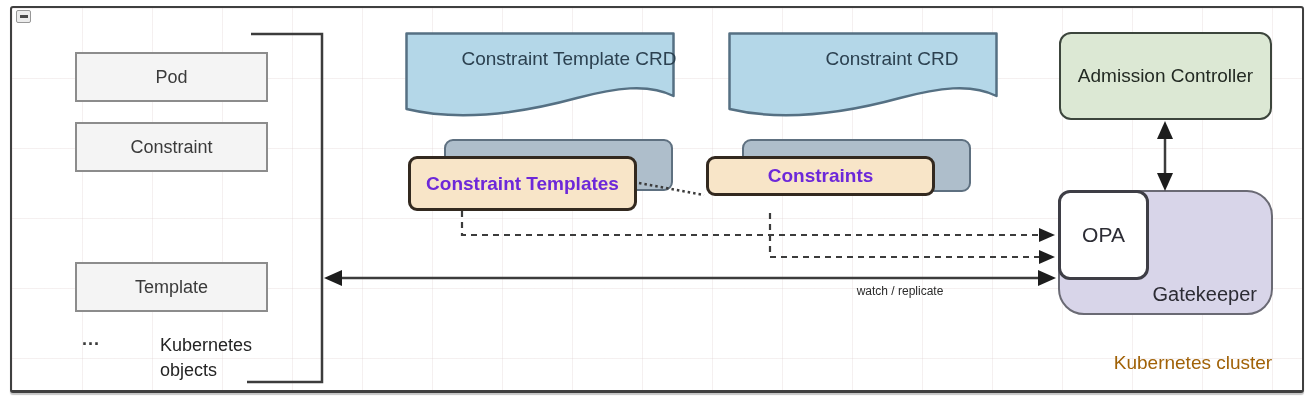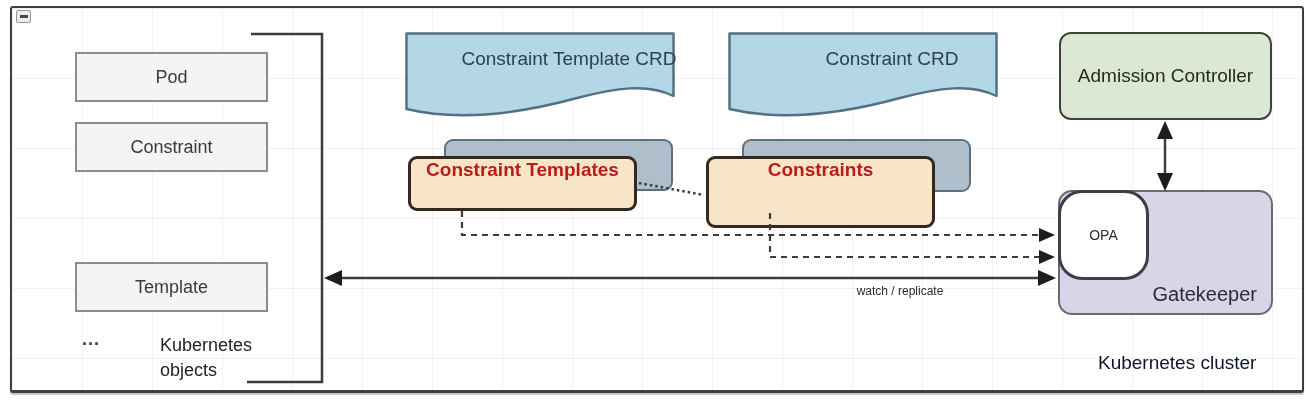--- a/index.html
+++ b/index.html
@@ -44,45 +44,45 @@
 
   
   .stackbox{
     position:absolute;width:229px;box-sizing:border-box;
     background:#aebecb;border:2px solid #5e7080;border-radius:9px;
   }
   
   .resbox{
     position:absolute;width:229px;box-sizing:border-box;
     background:#f8e5c8;border:3px solid #33291f;border-radius:9px;
-    display:flex;justify-content:center;
-    font-size:19px;font-weight:600;color:#b91c1c;
+    display:flex;align-items:center;justify-content:center;
+    font-size:19px;font-weight:600;color:#6d28d9;
   }
 
   
   .admission{
     position:absolute;left:1059px;top:32px;width:213px;height:88px;box-sizing:border-box;
     background:#dce8d4;border:2px solid #3c453c;border-radius:12px;
     display:flex;align-items:center;justify-content:center;
     font-size:19px;color:#232a23;
   }
   .gatekeeper{
     position:absolute;left:1058px;top:190px;width:215px;height:125px;box-sizing:border-box;
-    background:#d8d5e9;border:2px solid #6a6a74;border-radius:14px;
+    background:#d8d5e9;border:2px solid #6a6a74;border-radius:26px;
   }
   .gatekeeper .gk-label{position:absolute;right:14px;bottom:7px;font-size:20px;color:#2c2c34;}
   .opa{
     position:absolute;left:1058px;top:190px;width:91px;height:90px;box-sizing:border-box;
-    background:#ffffff;border:3px solid #3e3e46;border-radius:24px;
+    background:#ffffff;border:3px solid #3e3e46;border-radius:12px;
     display:flex;align-items:center;justify-content:center;
-    font-size:14px;color:#2c2c34;
+    font-size:21px;color:#2c2c34;
   }
 
   .watch-label{position:absolute;left:790px;top:284px;width:220px;text-align:center;font-size:12px;color:#2b2b2b;}
-  .cluster-label{position:absolute;left:1098px;top:352px;width:190px;text-align:left;font-size:19px;color:#0f172a;}
+  .cluster-label{position:absolute;left:1098px;top:352px;width:190px;text-align:center;font-size:19px;color:#a16207;}
 
   .overlay{position:absolute;left:0;top:0;width:1308px;height:404px;pointer-events:none;}
 </style>
 </head>
 <body>
 
 <div id="stage">
 
   <div class="frame"></div>
 
@@ -116,21 +116,21 @@
     </svg>
     <div class="doc-label">Constraint CRD</div>
   </div>
 
   <div class="stackbox" style="left:444px;top:139px;height:52px"></div>
   <div class="stackbox" style="left:742px;top:139px;height:53px"></div>
 
   <div class="resbox" style="left:408px;top:156px;height:55px">
     <span>Constraint Templates</span>
   </div>
-  <div class="resbox" style="left:706px;top:156px;height:72px">
+  <div class="resbox" style="left:706px;top:156px;height:40px">
     <span>Constraints</span>
   </div>
 
   <div class="admission">
     <span>Admission Controller</span>
   </div>
 
   <div class="gatekeeper">
     <div class="gk-label">Gatekeeper</div>
   </div>

